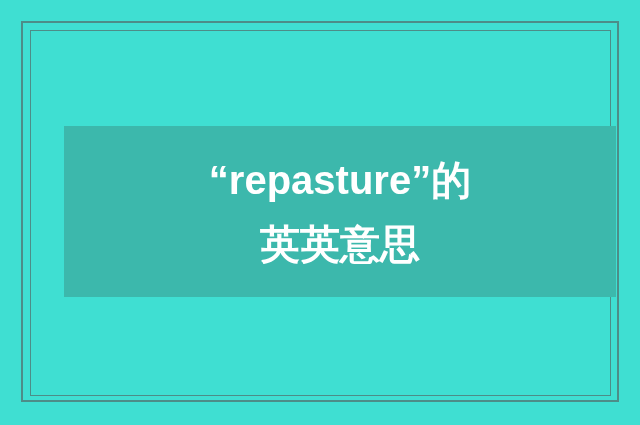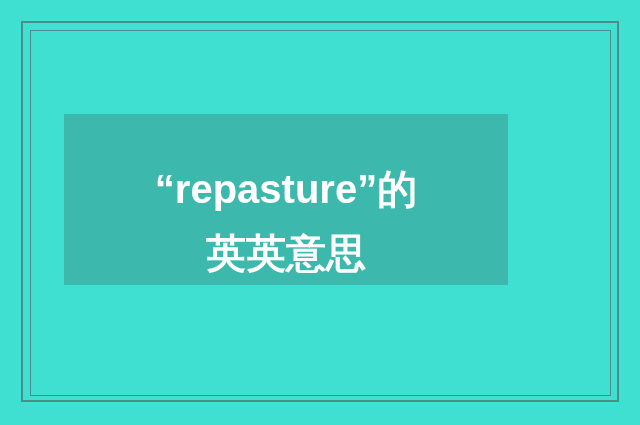--- a/index.html
+++ b/index.html
@@ -41,27 +41,27 @@
     height: 366px;
     border: 1px solid #4d8d88;
     box-sizing: border-box;
     pointer-events: none;
   }
 
   
   .panel {
     position: absolute;
     left: 64px;
-    top: 114px;
-    width: 444px;
+    top: 126px;
+    width: 552px;
     height: 171px;
     background: #3cb8ac;
     box-sizing: border-box;
     display: flex;
-    align-items: flex-end;
+    align-items: center;
     justify-content: center;
   }
 
   .title-block {
     width: 300px;
     text-align: center;
   }
 
   .title-text {
     display: block;

